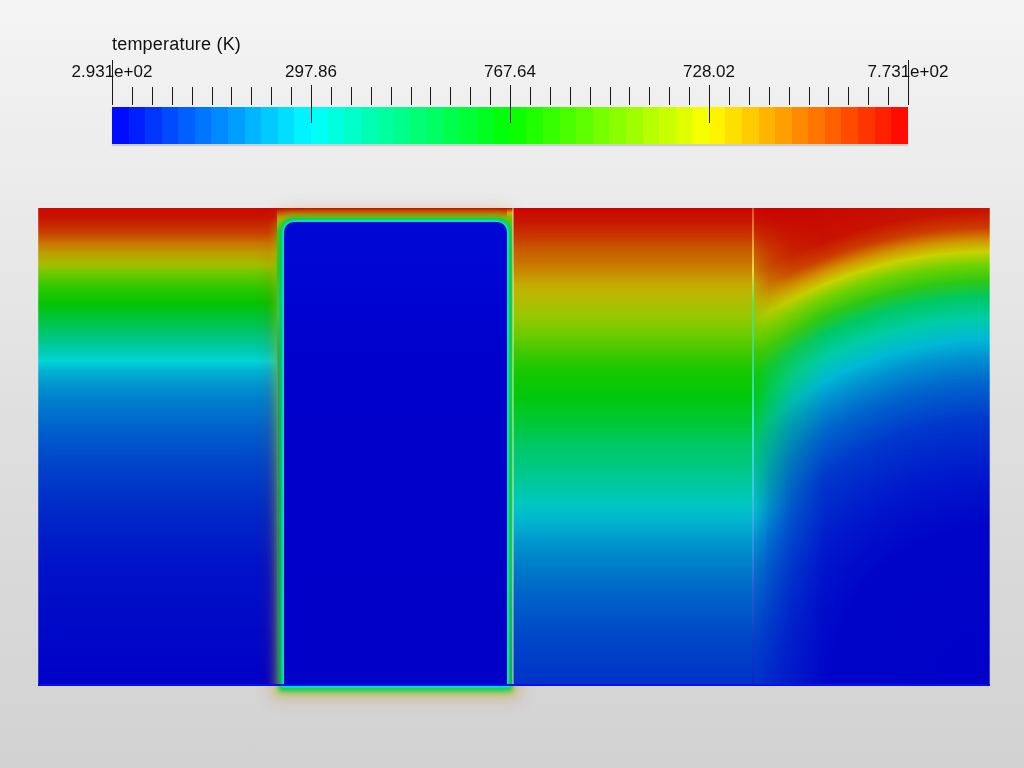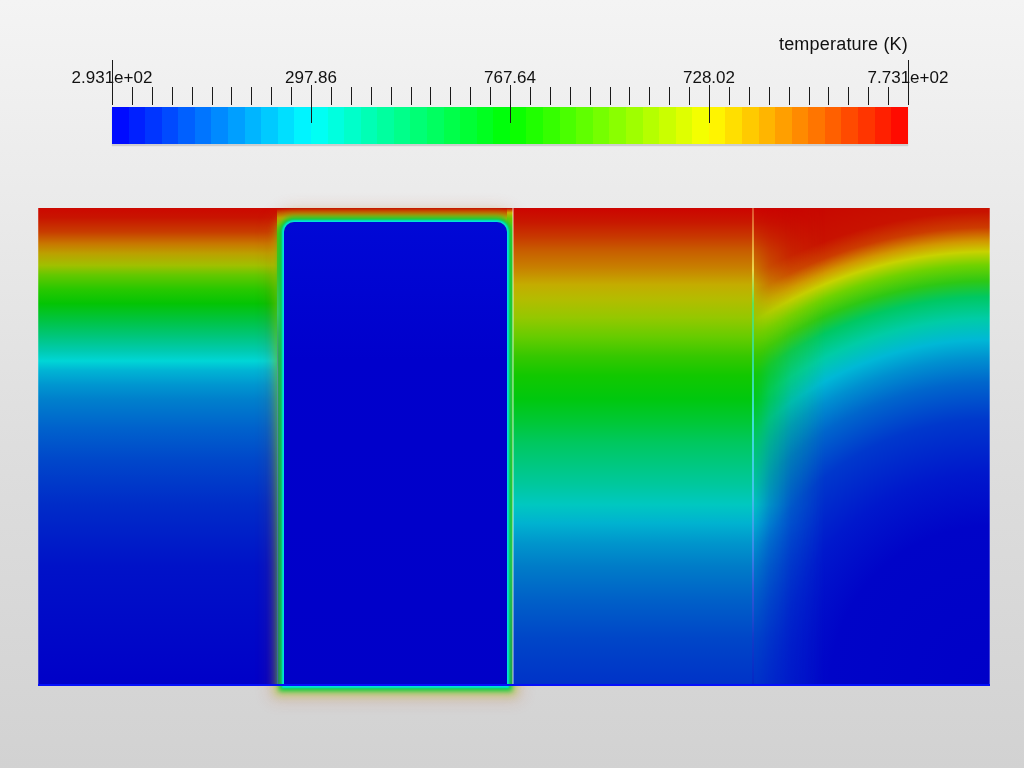--- a/index.html
+++ b/index.html
@@ -5,23 +5,23 @@
   html,body { margin:0; padding:0; }
   .stage {
     position:relative; width:1024px; height:768px; overflow:hidden;
     background:linear-gradient(180deg,#f4f4f4 0%,#ececec 22%,#dedede 58%,#d2d2d2 100%);
     font-family:"Liberation Sans", sans-serif;
     -webkit-font-smoothing:antialiased;
   }
   
   .cb-title {
     position:absolute; top:34px; left:112px; width:796px;
-    text-align:right; font-size:18px; color:#111; letter-spacing:0.2px;
+    text-align:left; font-size:18px; color:#111; letter-spacing:0.2px;
   }
-  .cb-labels { position:absolute; top:68px; left:112px; width:796px; height:20px; }
+  .cb-labels { position:absolute; top:62px; left:112px; width:796px; height:20px; }
   .cb-label {
     position:absolute; top:0; transform:translateX(-50%);
     font-size:17px; color:#111; white-space:nowrap;
   }
   .cb-ticks { position:absolute; top:60px; left:112px; width:796px; height:83px; pointer-events:none; }
   .cb-tick { position:absolute; width:1px; background:#1a1a1a; }
   .cb-tick.minor { top:27px; height:18px; }
   .cb-tick.end   { top:0;    height:45px; }
   .cb-tick.mid   { top:25px; height:38px; z-index:3; }
   .cb-bar {

